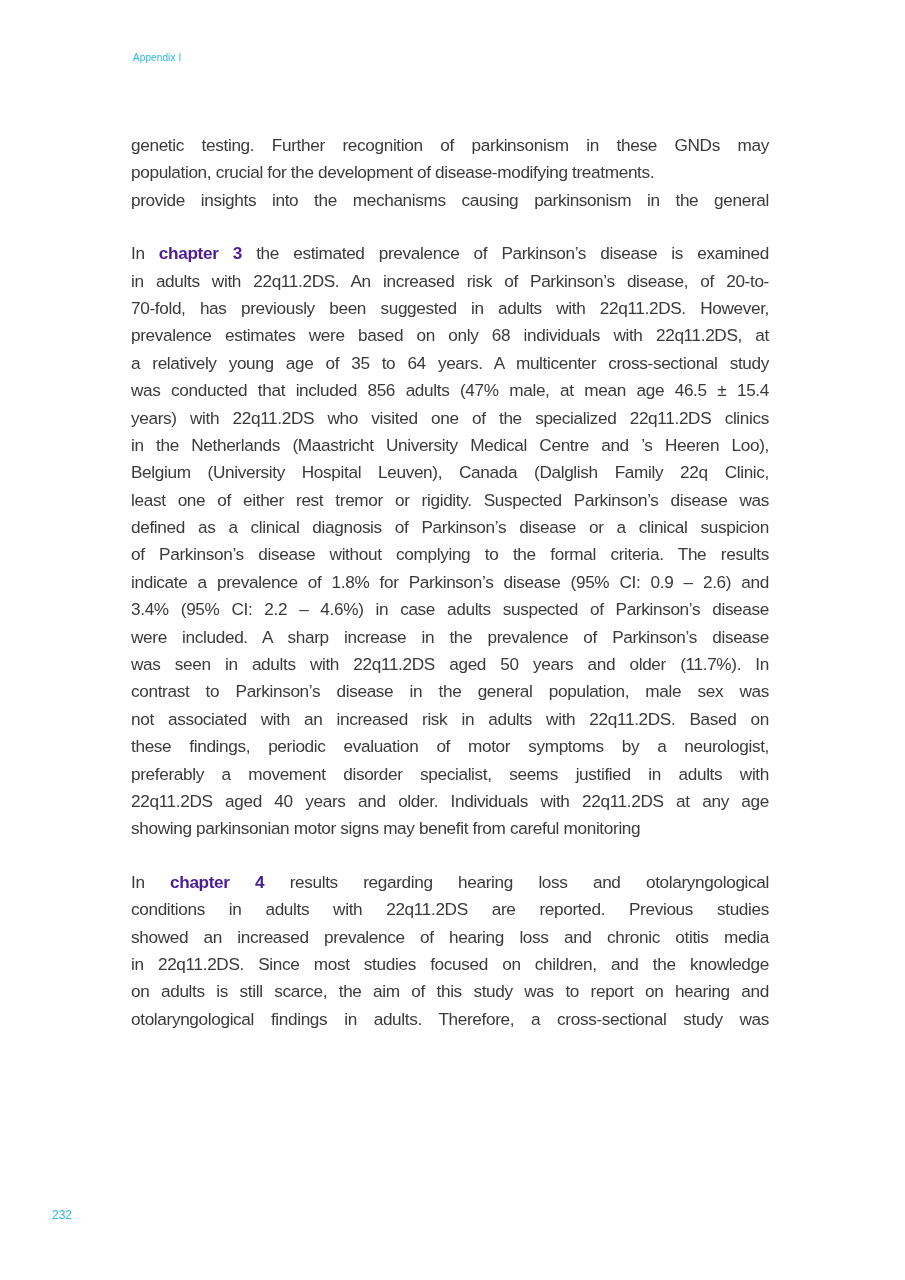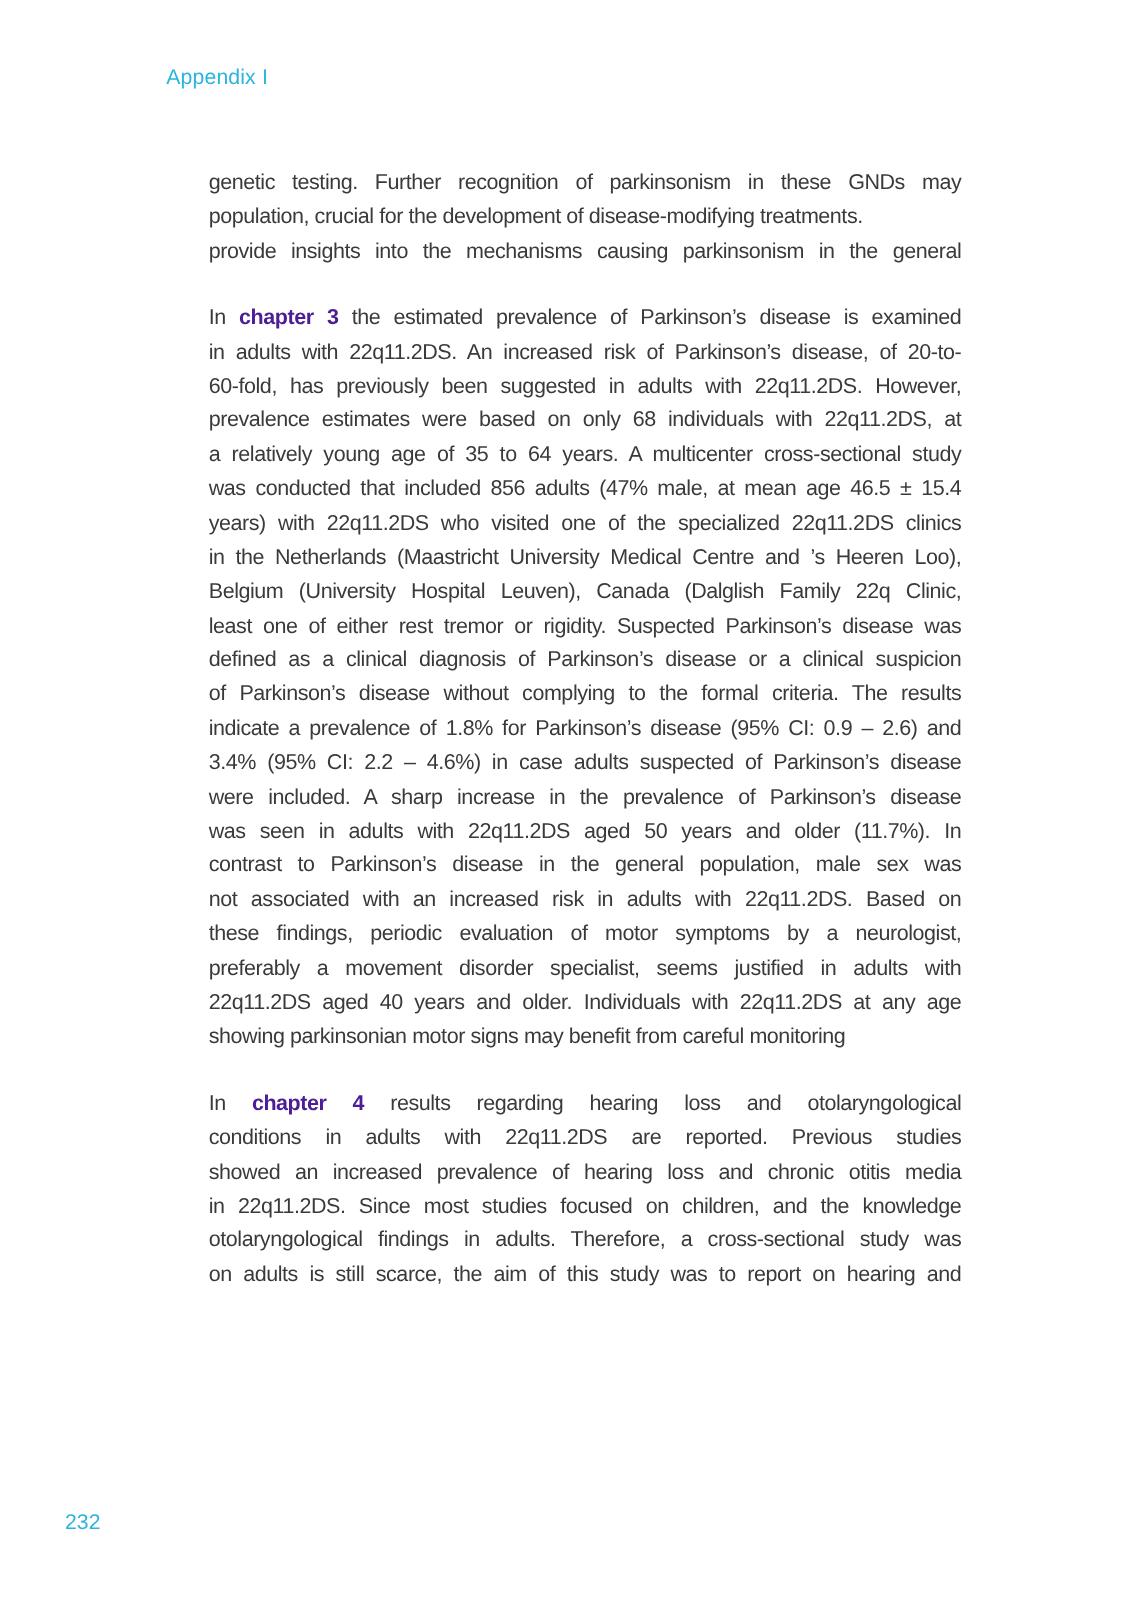--- a/index.html
+++ b/index.html
@@ -11,29 +11,29 @@
       width: 905px;
       height: 1280px;
       position: relative;
       overflow: hidden;
       font-family: "Liberation Sans", "DejaVu Sans", sans-serif;
     }
     .running-header {
       position: absolute;
       left: 133px;
       top: 52px;
-      font-size: 17px;
+      font-size: 10px;
       color: #2bb5dc;
       letter-spacing: 0.1px;
     }
     .page-number {
       position: absolute;
       left: 52px;
       top: 1208px;
-      font-size: 17px;
+      font-size: 12px;
       color: #2bb5dc;
     }
     .body-text {
       position: absolute;
       left: 131px;
       top: 132px;
       width: 638px;
       color: #3a3a3a;
       font-size: 17.2px;
       letter-spacing: -0.35px;
@@ -42,21 +42,20 @@
       margin: 0 0 26px 0;
     }
     .line {
       display: block;
       height: 27.4px;
       line-height: 27.4px;
       text-align: justify;
       text-align-last: justify;
       white-space: nowrap;
       overflow: visible;
-      margin-left: 36px;
     }
     .line.last {
       text-align-last: left;
     }
     .bold {
       font-weight: bold;
       color: #4c1d95;
     }
   </style>
 </head>
@@ -68,21 +67,21 @@
 
   <div class="para">
     <span class="line">genetic testing. Further recognition of parkinsonism in these GNDs may</span>
     <span class="line last">population, crucial for the development of disease-modifying treatments.</span>
     <span class="line">provide insights into the mechanisms causing parkinsonism in the general</span>
   </div>
 
   <div class="para">
     <span class="line"><span>In </span><span class="bold">chapter 3</span><span> the estimated prevalence of Parkinson’s disease is examined</span></span>
     <span class="line">in adults with 22q11.2DS. An increased risk of Parkinson’s disease, of 20-to-</span>
-    <span class="line">60-fold, has previously been suggested in adults with 22q11.2DS. However,</span>
+    <span class="line">70-fold, has previously been suggested in adults with 22q11.2DS. However,</span>
     <span class="line">prevalence estimates were based on only 68 individuals with 22q11.2DS, at</span>
     <span class="line">a relatively young age of 35 to 64 years. A multicenter cross-sectional study</span>
     <span class="line">was conducted that included 856 adults (47% male, at mean age 46.5 ± 15.4</span>
     <span class="line">years) with 22q11.2DS who visited one of the specialized 22q11.2DS clinics</span>
     <span class="line">in the Netherlands (Maastricht University Medical Centre and ’s Heeren Loo),</span>
     <span class="line">Belgium (University Hospital Leuven), Canada (Dalglish Family 22q Clinic,</span>
     <span class="line">least one of either rest tremor or rigidity. Suspected Parkinson’s disease was</span>
     <span class="line">defined as a clinical diagnosis of Parkinson’s disease or a clinical suspicion</span>
     <span class="line">of Parkinson’s disease without complying to the formal criteria. The results</span>
     <span class="line">indicate a prevalence of 1.8% for Parkinson’s disease (95% CI: 0.9 – 2.6) and</span>
@@ -95,19 +94,19 @@
     <span class="line">preferably a movement disorder specialist, seems justified in adults with</span>
     <span class="line">22q11.2DS aged 40 years and older. Individuals with 22q11.2DS at any age</span>
     <span class="line last">showing parkinsonian motor signs may benefit from careful monitoring</span>
   </div>
 
   <div class="para">
     <span class="line"><span>In </span><span class="bold">chapter 4</span><span> results regarding hearing loss and otolaryngological</span></span>
     <span class="line">conditions in adults with 22q11.2DS are reported. Previous studies</span>
     <span class="line">showed an increased prevalence of hearing loss and chronic otitis media</span>
     <span class="line">in 22q11.2DS. Since most studies focused on children, and the knowledge</span>
+    <span class="line">on adults is still scarce, the aim of this study was to report on hearing and</span>
     <span class="line">otolaryngological findings in adults. Therefore, a cross-sectional study was</span>
-    <span class="line">on adults is still scarce, the aim of this study was to report on hearing and</span>
   </div>
 
 </div>
 
 <div class="page-number">232</div>
 
 </body></html>

